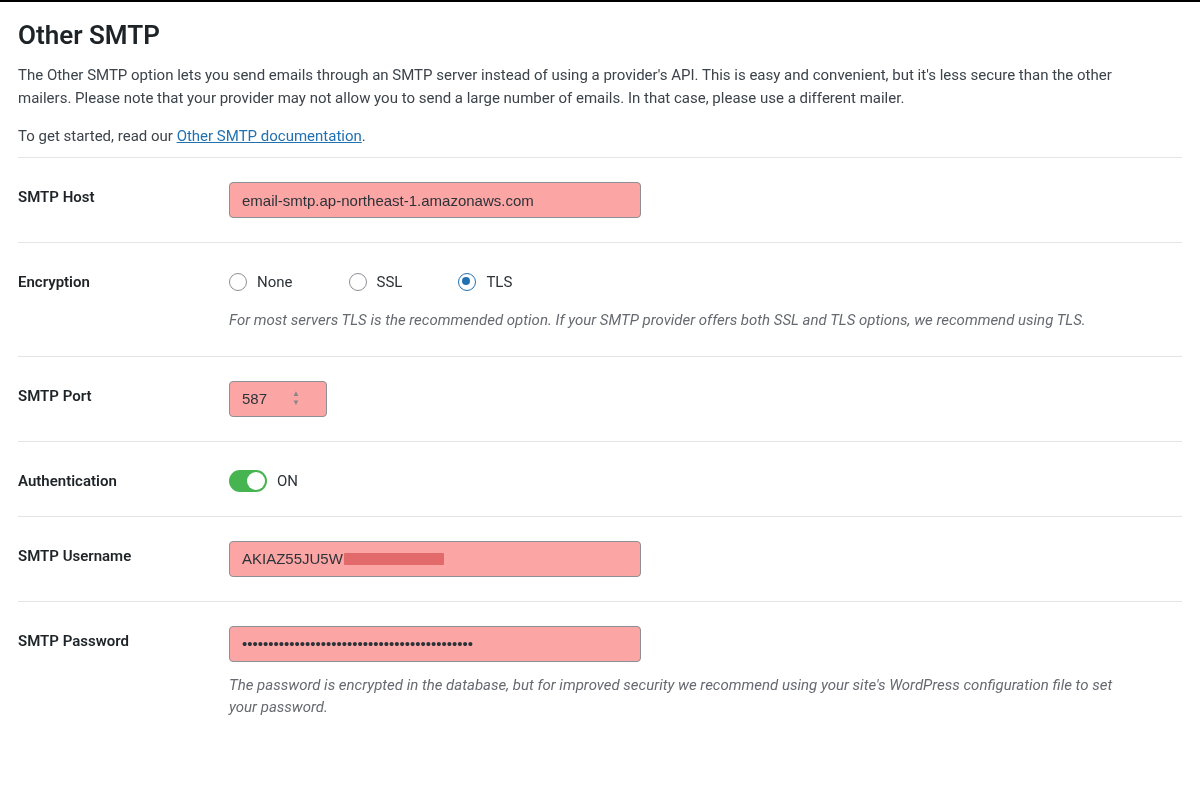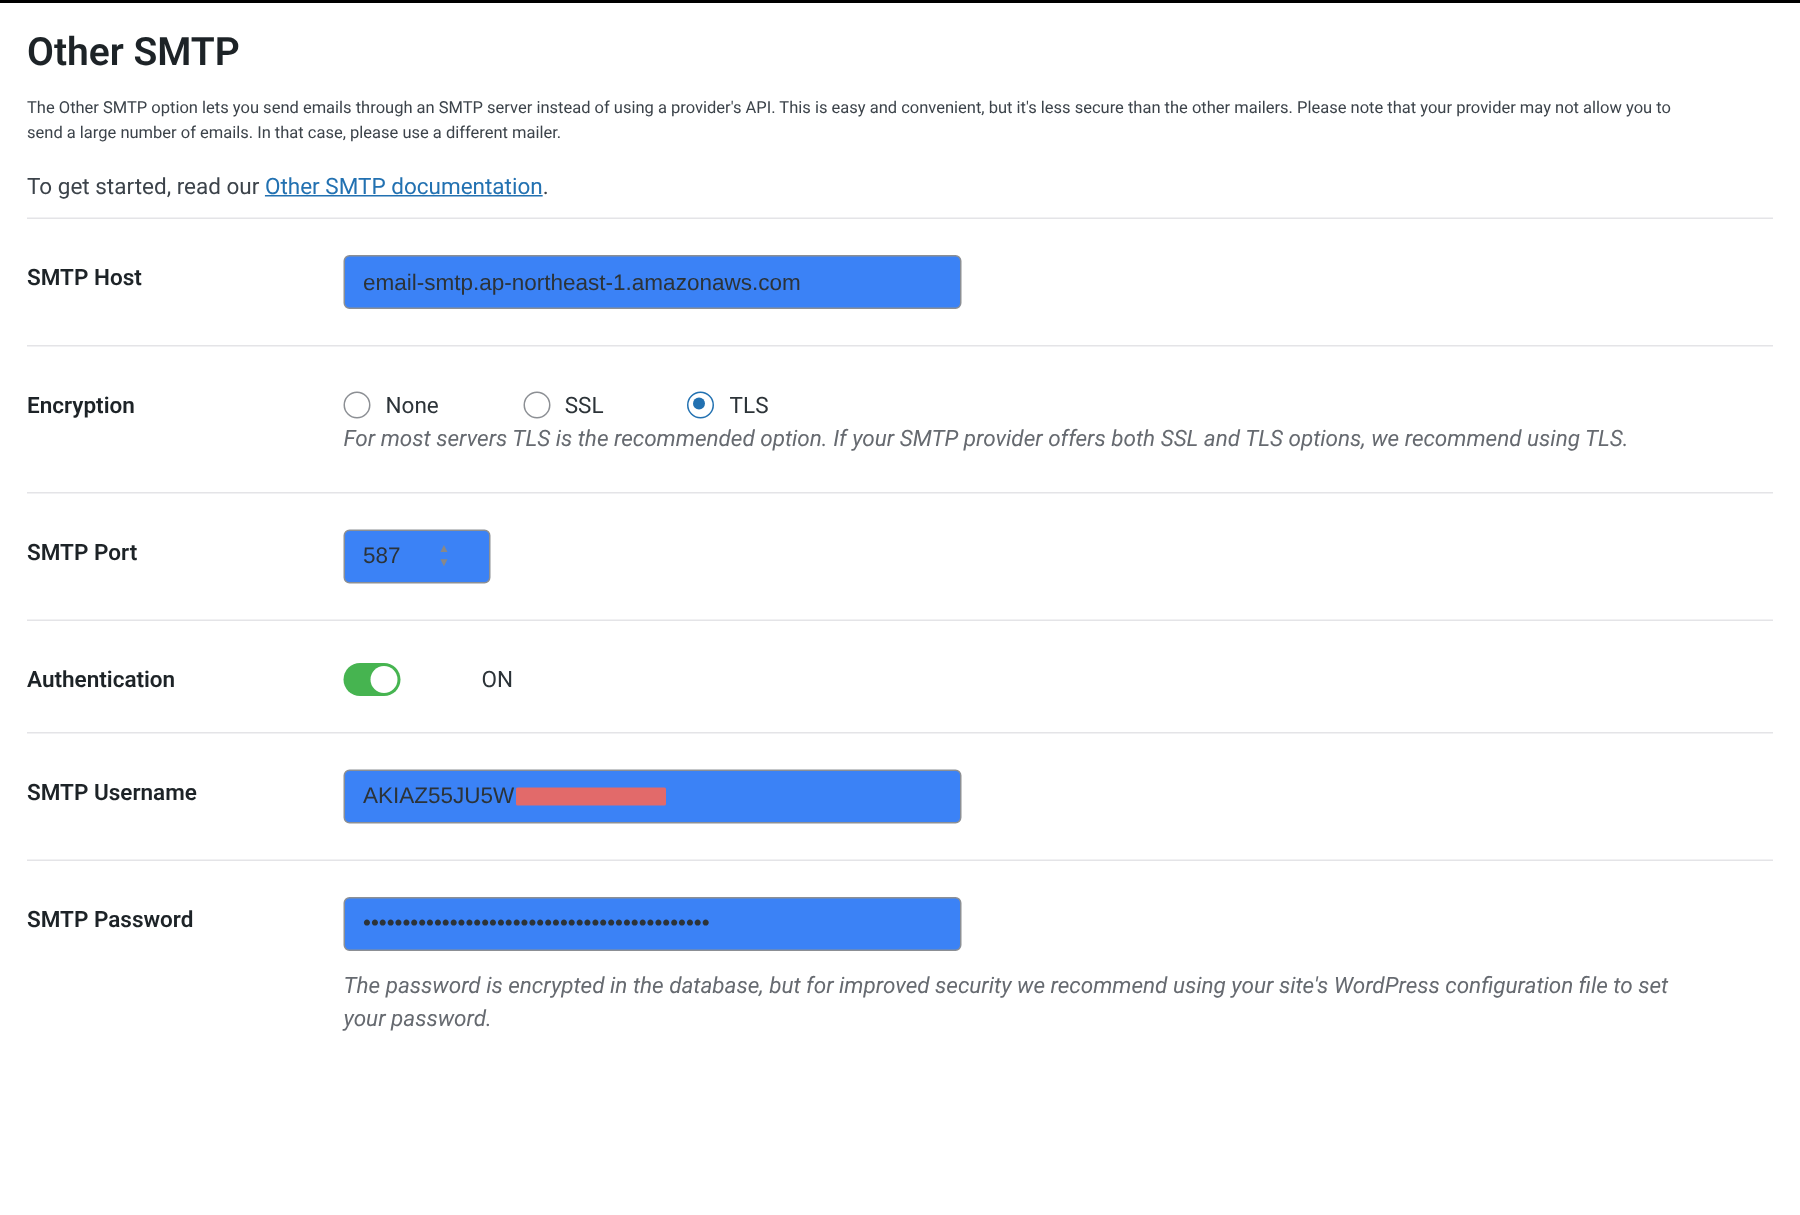--- a/index.html
+++ b/index.html
@@ -18,21 +18,21 @@
   .container {
     padding: 18px 18px 0 18px;
   }
   h2.section-title {
     font-size: 26px;
     font-weight: 600;
     color: #1d2327;
     margin-bottom: 14px;
   }
   .intro-text {
-    font-size: 11px;
+    font-size: 15px;
     line-height: 1.5;
     color: #3c434a;
     margin-bottom: 18px;
     max-width: 1100px;
   }
   .doc-line {
     font-size: 15px;
     color: #3c434a;
     margin-bottom: 4px;
   }
@@ -60,21 +60,21 @@
   }
 
   input[type="text"], input[type="password"] {
     width: 412px;
     height: 36px;
     border: 1px solid #8c8f94;
     border-radius: 4px;
     padding: 0 12px;
     font-size: 15px;
     color: #2c3338;
-    background: #3b82f6;
+    background: #fca5a5;
   }
 
   .number-wrap {
     position: relative;
     width: 77px;
   }
   .number-wrap input[type="text"] {
     width: 98px;
     padding-right: 20px;
   }
@@ -95,21 +95,21 @@
     line-height: 8px;
     color: #888;
     text-align: center;
   }
 
   .radio-group {
     display: flex;
     align-items: center;
     gap: 56px;
     margin-top: 6px;
-    margin-bottom: 2px;
+    margin-bottom: 18px;
   }
   .radio-item {
     display: flex;
     align-items: center;
     gap: 10px;
     cursor: pointer;
   }
   .radio-circle {
     width: 18px; height: 18px;
     border: 1.5px solid #8c8f94;
@@ -160,21 +160,20 @@
     right: 2px;
     top: 2px;
     width: 18px;
     height: 18px;
     background: #fff;
     border-radius: 50%;
   }
   .toggle-state {
     font-size: 15px;
     color: #2c3338;
-    margin-left: 44px;
   }
 
   
   .username-wrap {
     position: relative;
     width: 492px;
   }
   .redact {
     position: absolute;
     left: 115px;

